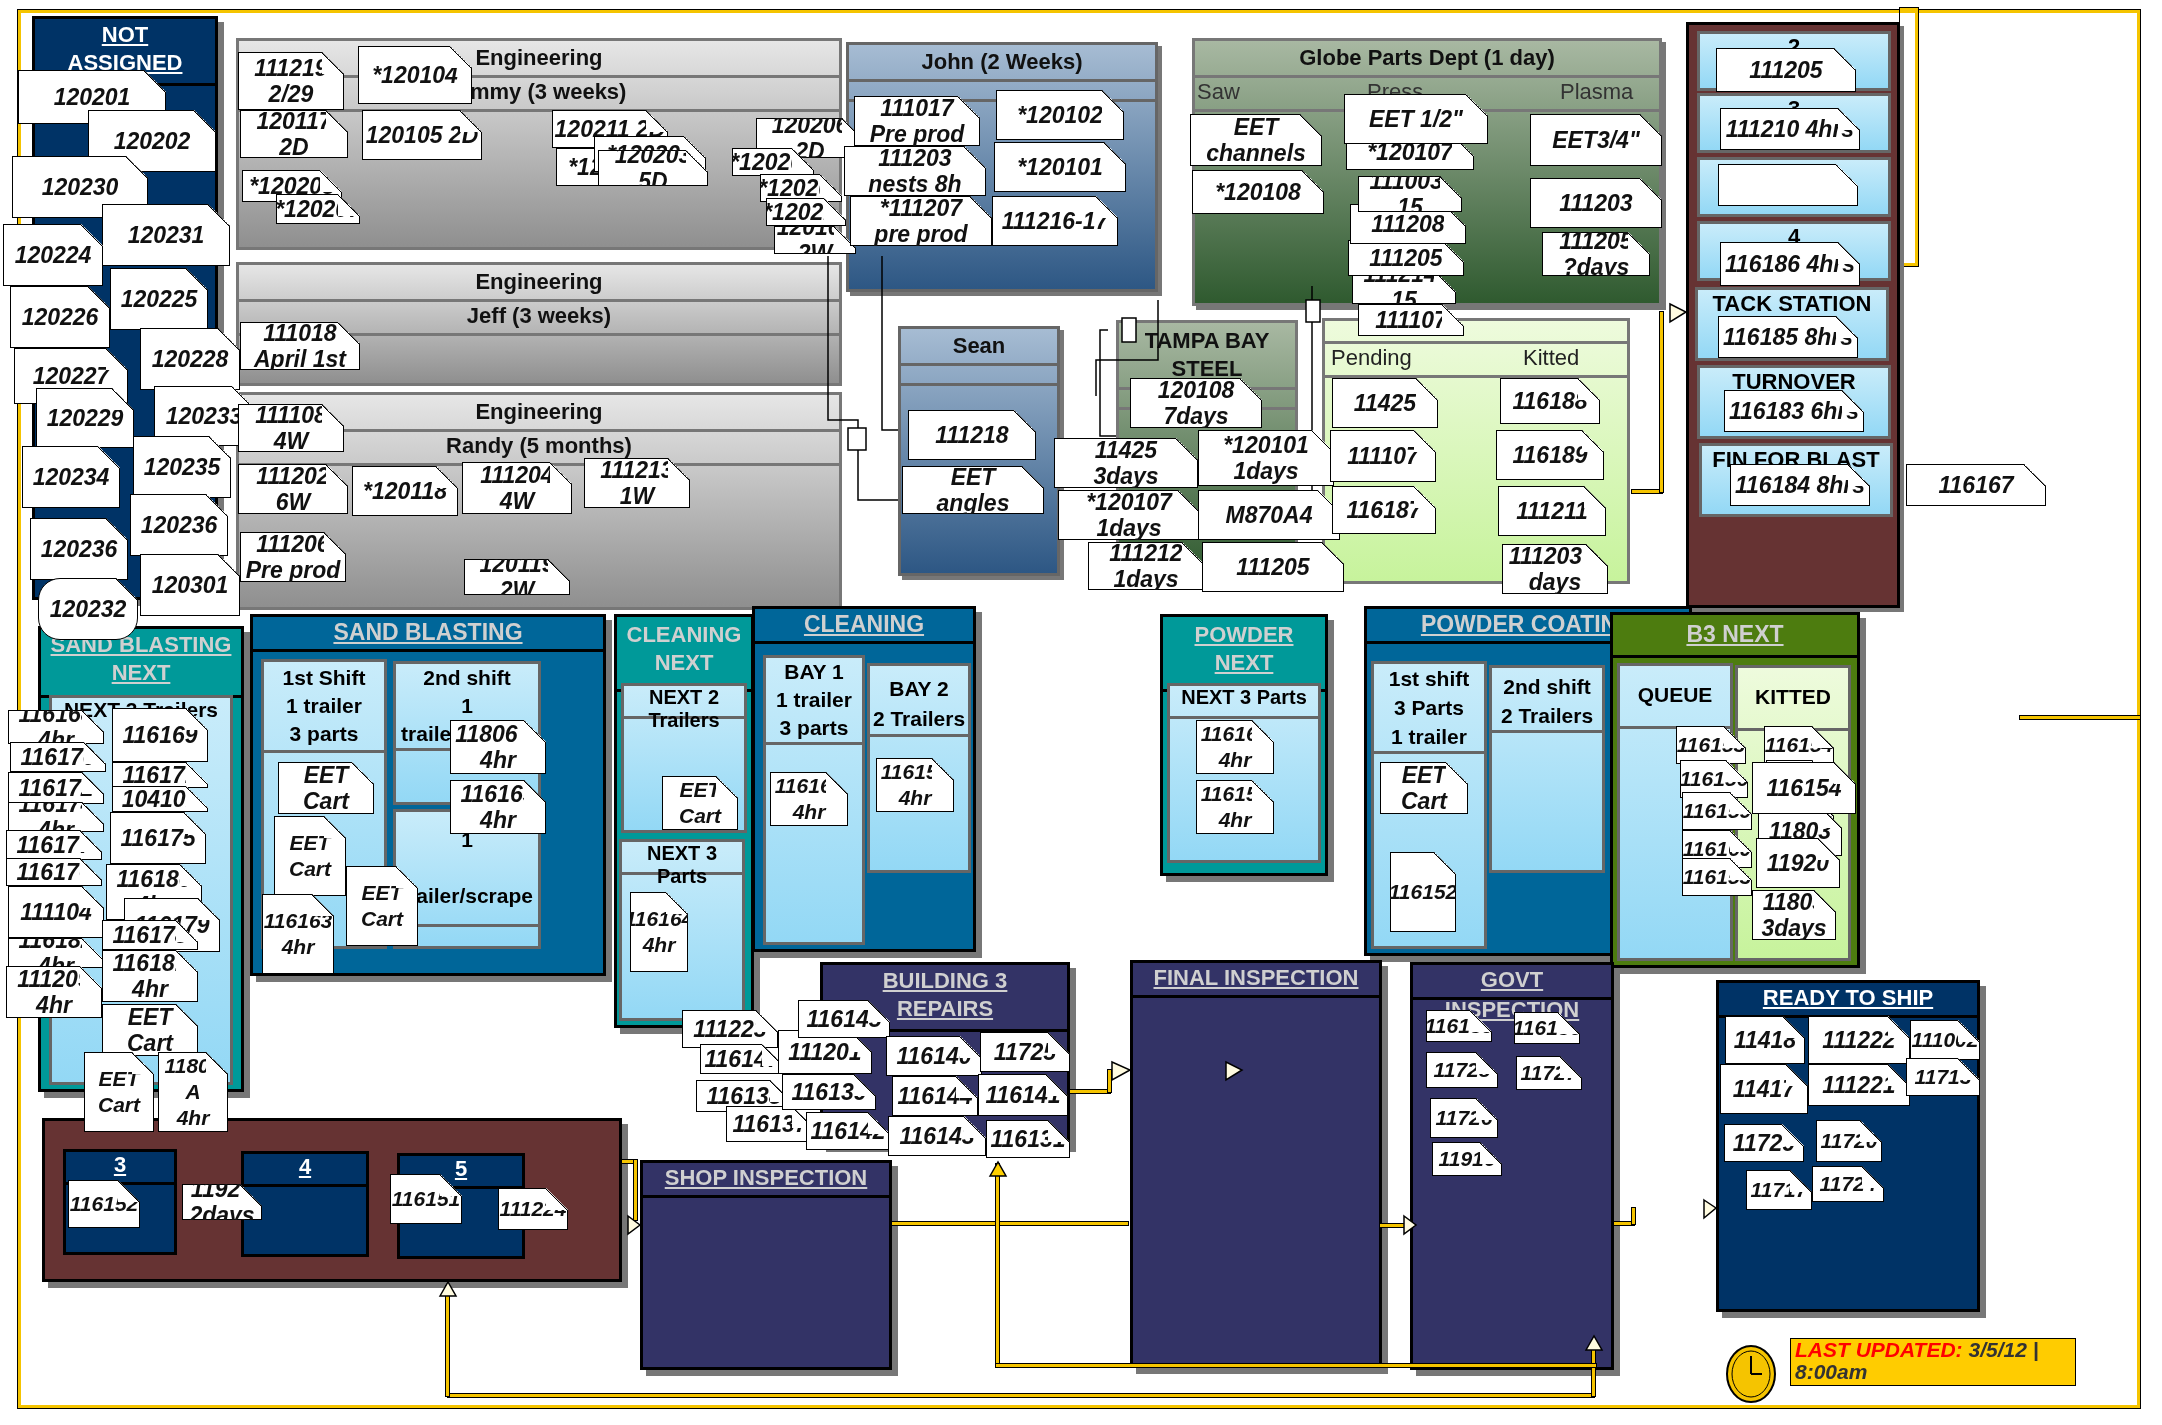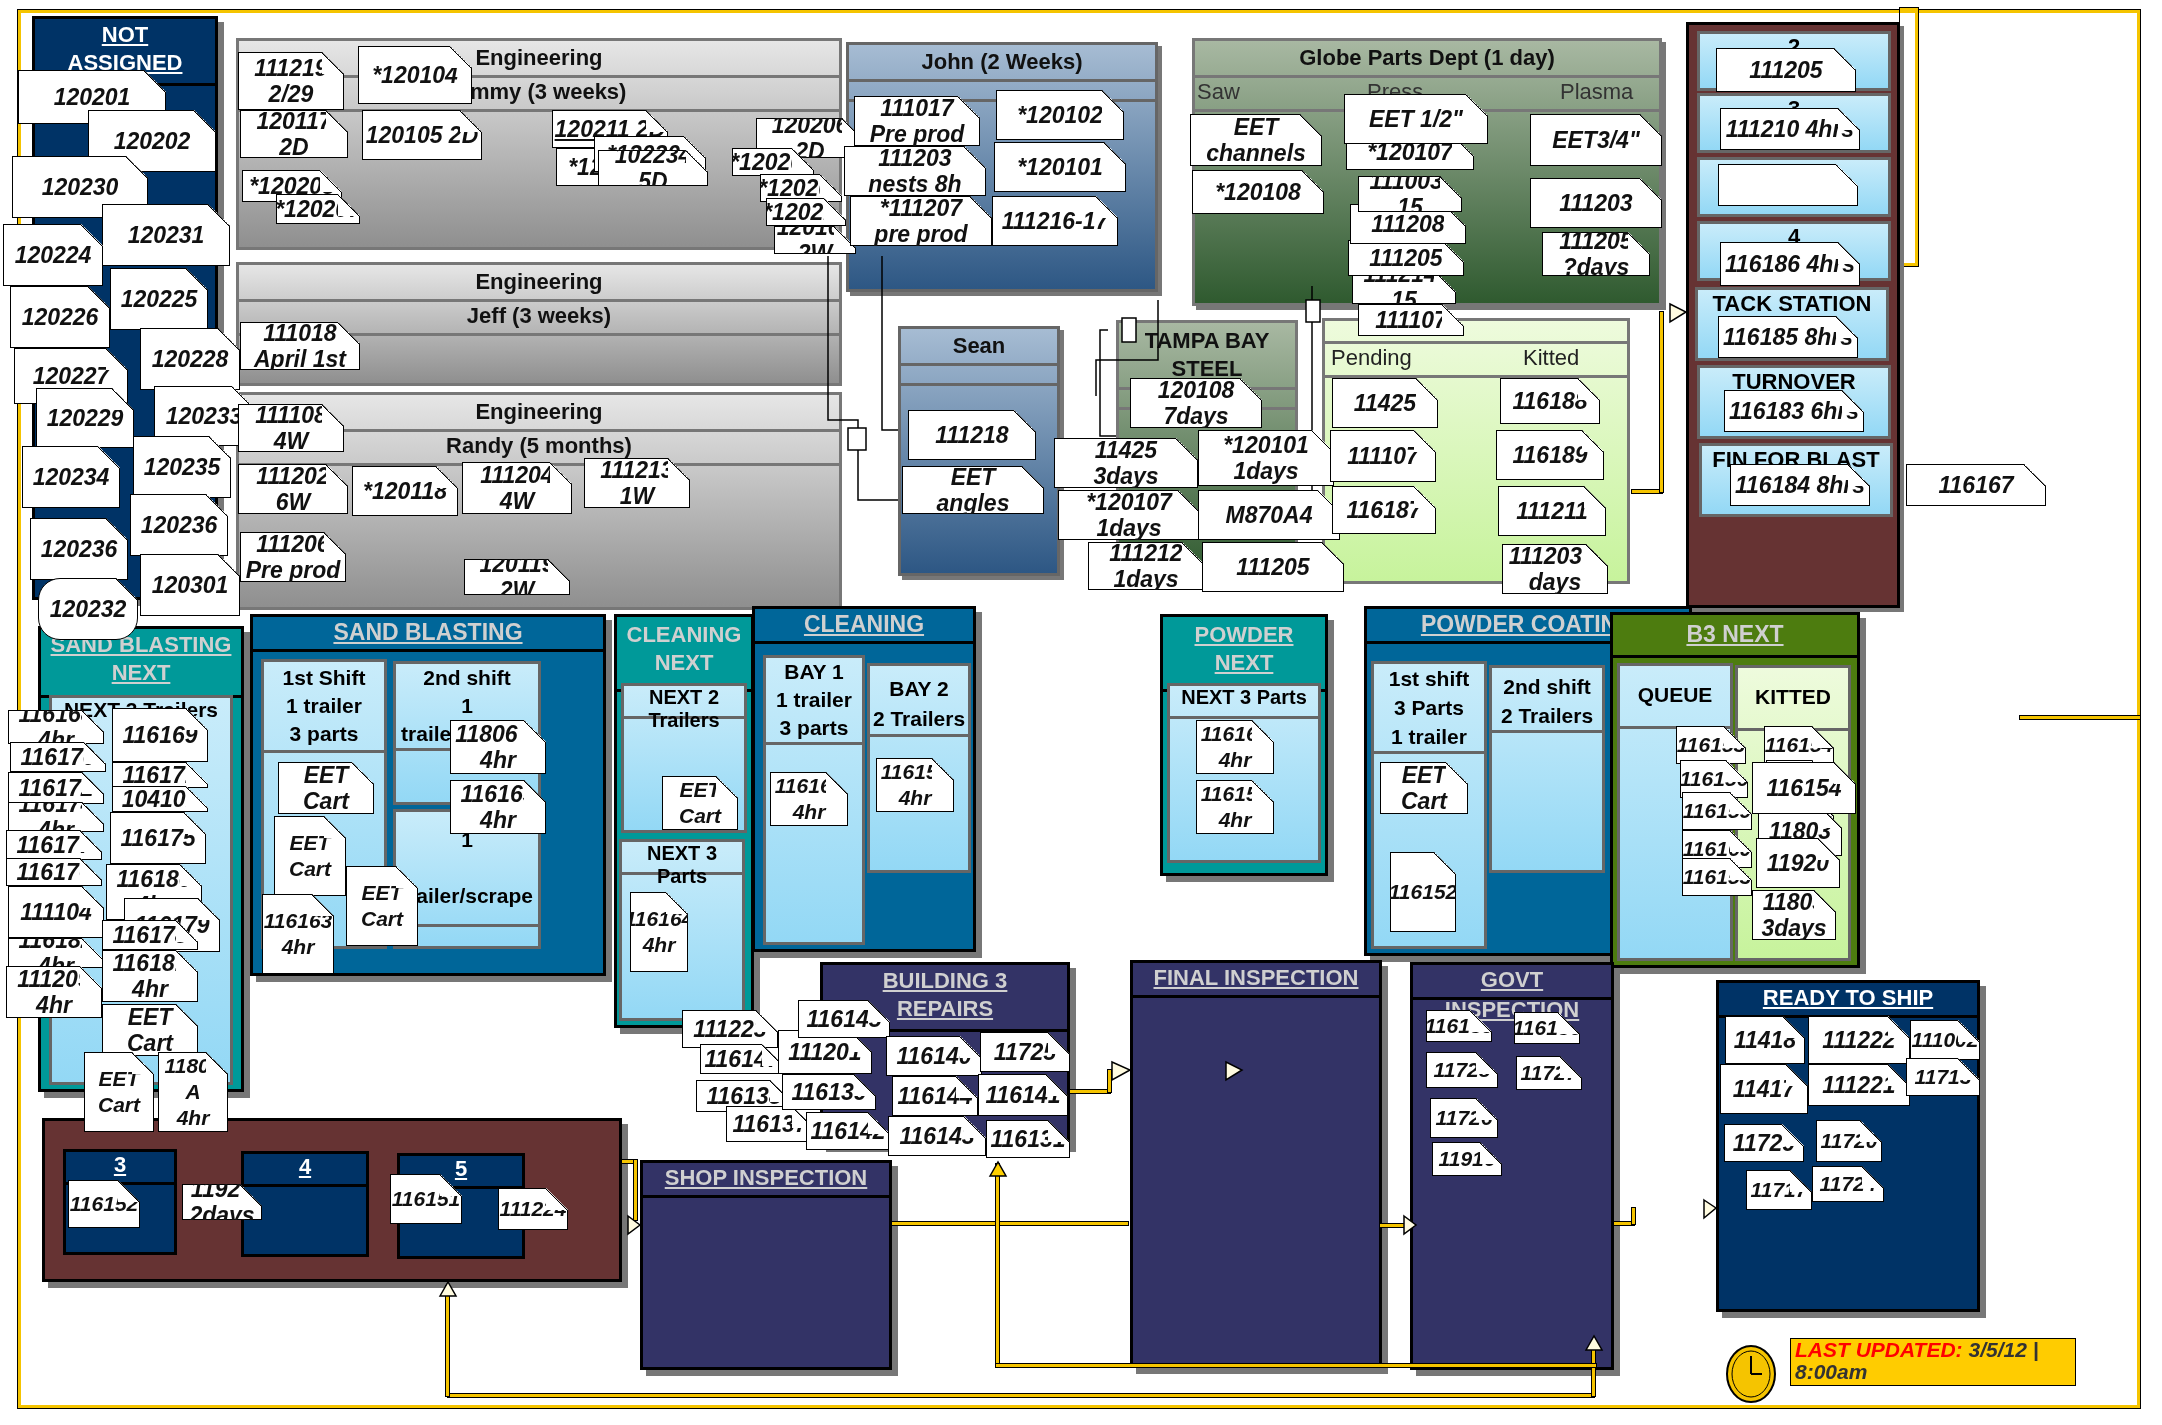--- a/index.html
+++ b/index.html
@@ -269,24 +269,24 @@
     <div class="ticket" style="left: 22px; top: 446px; width: 98px; height: 62px;">120234</div>
     <div class="ticket" style="left: 30px; top: 518px; width: 98px; height: 62px;">120236</div>
     <div class="ticket" style="left: 130px; top: 494px; width: 98px; height: 62px;">120236</div>
     <div class="ticket" style="left: 140px; top: 554px; width: 100px; height: 62px;">120301</div>
     <div class="ticket" style="left: 38px; top: 578px; width: 100px; height: 62px; border-radius: 22px;">120232</div>
     <div class="ticket" style="left: 238px; top: 52px; width: 106px; height: 58px;">111219
 2/29</div>
     <div class="ticket" style="left: 358px; top: 46px; width: 114px; height: 58px;">*120104</div>
     <div class="ticket" style="left: 240px; top: 110px; width: 108px; height: 48px;">120117 2D</div>
     <div class="ticket" style="left: 362px; top: 110px; width: 120px; height: 50px;">120105 2D</div>
-    <div class="ticket" style="left: 552px; top: 110px; width: 116px; height: 38px; text-decoration: underline;">120211 2D</div>
+    <div class="ticket" style="left: 552px; top: 110px; width: 116px; height: 38px;">120211 2D</div>
     <div class="ticket" style="left: 556px; top: 148px; width: 110px; height: 38px;">*120212</div>
     <div class="ticket" style="left: 594px; top: 136px; width: 112px; height: 36px;">*120204</div>
-    <div class="ticket" style="left: 598px; top: 150px; width: 110px; height: 36px;">102234 5D</div>
+    <div class="ticket" style="left: 598px; top: 150px; width: 110px; height: 36px;">120203 5D</div>
     <div class="ticket" style="left: 242px; top: 170px; width: 100px; height: 32px;">*120205</div>
     <div class="ticket" style="left: 276px; top: 194px; width: 84px; height: 30px;">*120207</div>
     <div class="ticket" style="left: 756px; top: 118px; width: 108px; height: 40px;">120206 2D</div>
     <div class="ticket" style="left: 732px; top: 148px; width: 82px; height: 28px;">*120208</div>
     <div class="ticket" style="left: 760px; top: 174px; width: 82px; height: 28px;">*120209</div>
     <div class="ticket" style="left: 766px; top: 198px; width: 80px; height: 28px;">*120210</div>
     <div class="ticket" style="left: 774px; top: 226px; width: 82px; height: 28px;">120103 2W</div>
     <div class="ticket" style="left: 240px; top: 322px; width: 120px; height: 48px;">111018
 April 1st</div>
     <div class="ticket" style="left: 238px; top: 404px; width: 106px; height: 48px;">111108 4W</div>

